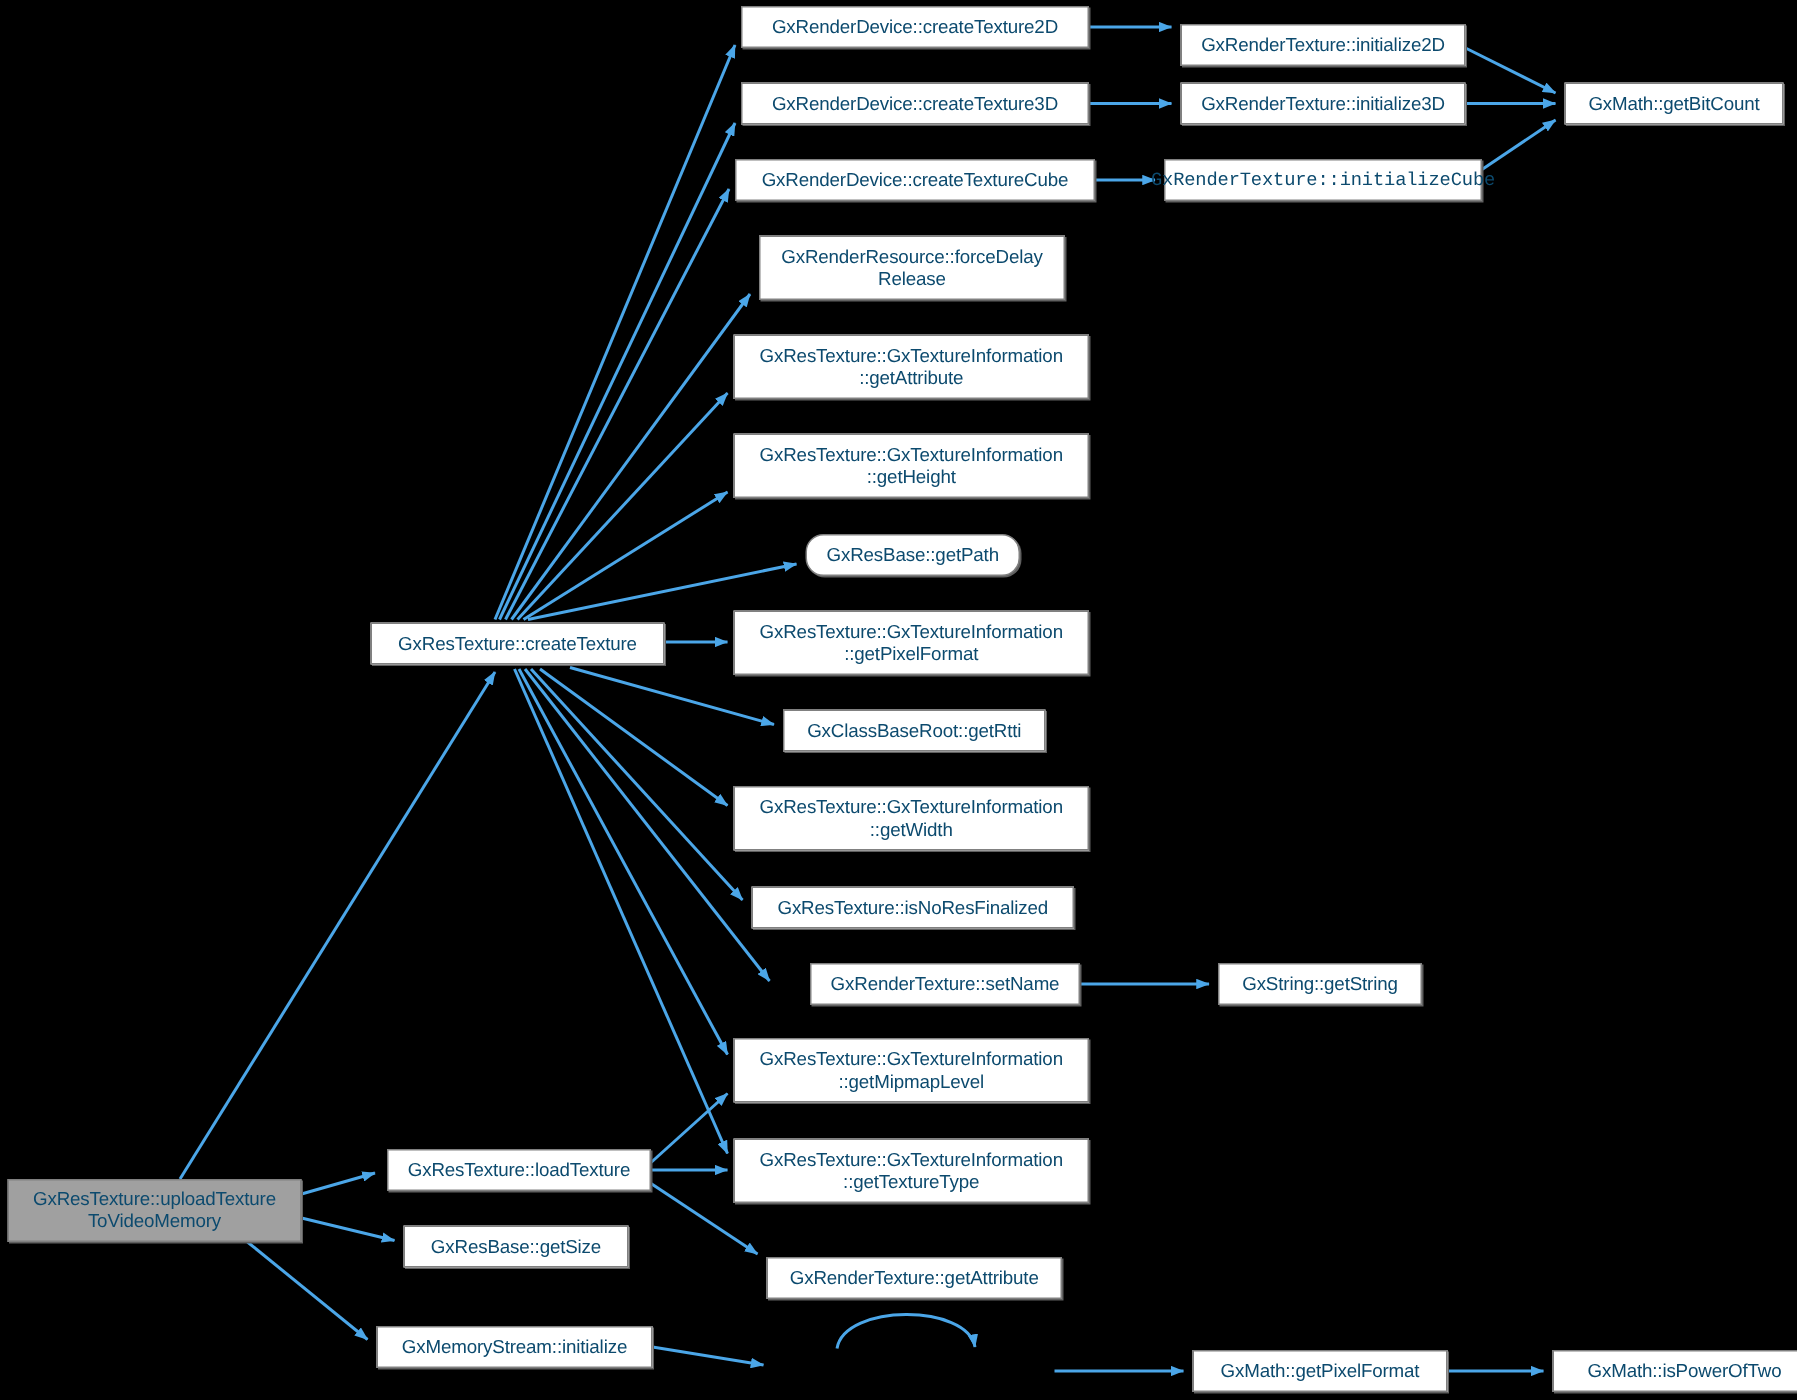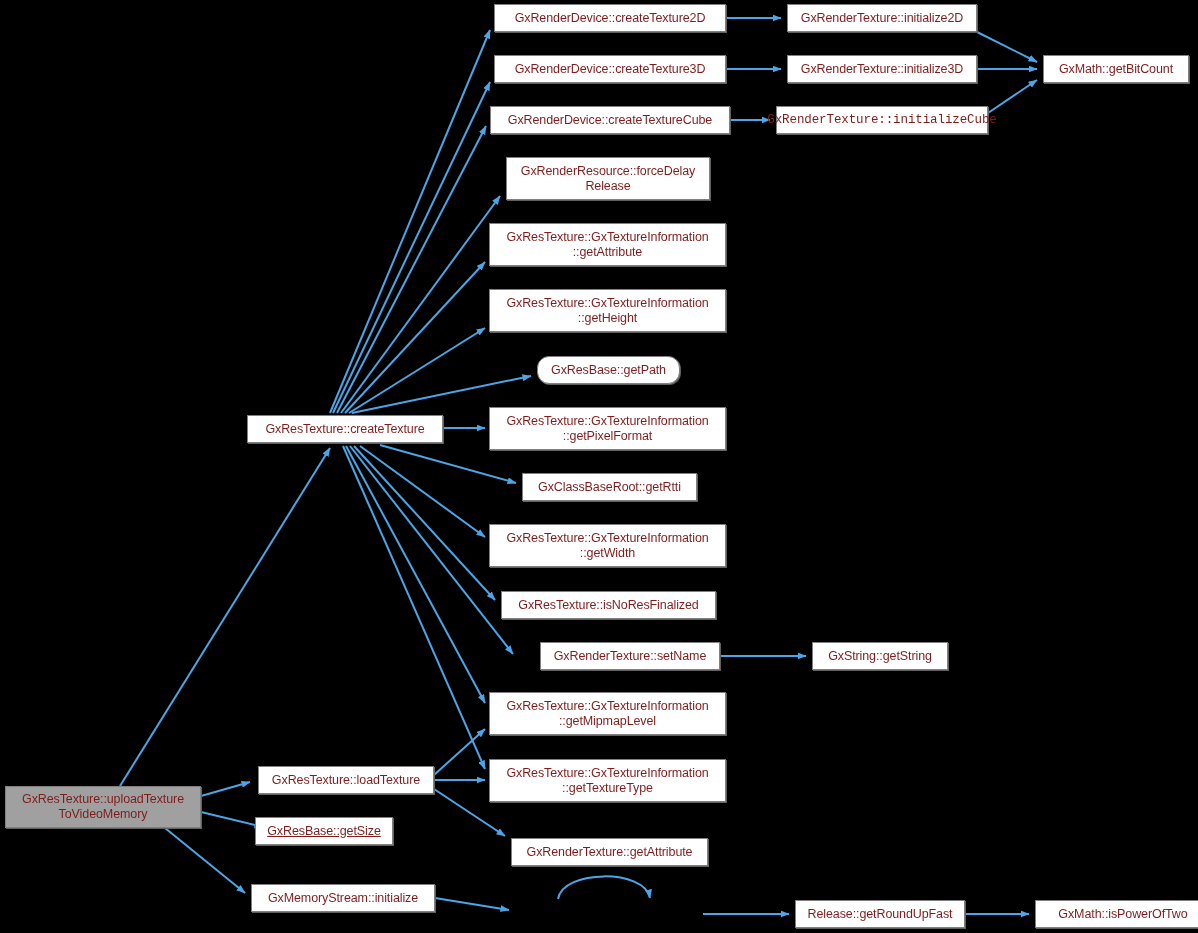--- a/index.html
+++ b/index.html
@@ -22,21 +22,21 @@
     width: 1198px;
     height: 933px;
     pointer-events: none;
   }
   .node {
     position: absolute;
     box-sizing: border-box;
     background: #ffffff;
     border: 1px solid #808080;
     box-shadow: 1px 1px 0 0 #606060;
-    color: #7f1d1d;
+    color: #0c4a6e;
     font-size: 12.5px;
     line-height: 15px;
     display: flex;
     align-items: center;
     justify-content: center;
     text-align: center;
     white-space: pre-line;
     letter-spacing: -0.1px;
     z-index: 5;
   }
@@ -87,21 +87,21 @@
         <path d="M 703 914 L 789 914" stroke="#4ba6e8" stroke-width="2" fill="none" marker-end="url(#arrowhead)"></path>
         <path d="M 965 914 L 1029 914" stroke="#4ba6e8" stroke-width="2" fill="none" marker-end="url(#arrowhead)"></path>
         <path d="M 558 899 C 563 869 645 869 650 898" stroke="#4ba6e8" stroke-width="2" fill="none" marker-end="url(#arrowhead)"></path>
       </g>
   </svg>
   <div id="node-layer">
       <div class="node highlight" style="left: 5px; top: 786px; width: 196px; height: 42px;">GxResTexture::uploadTexture
 ToVideoMemory</div>
       <div class="node" style="left: 247px; top: 415px; width: 196px; height: 28px;">GxResTexture::createTexture</div>
       <div class="node" style="left: 258px; top: 766px; width: 176px; height: 28px;">GxResTexture::loadTexture</div>
-      <div class="node" style="left: 255px; top: 817px; width: 138px; height: 28px; text-decoration: underline;">GxResBase::getSize</div>
+      <div class="node" style="left: 269px; top: 817px; width: 150px; height: 28px;">GxResBase::getSize</div>
       <div class="node" style="left: 251px; top: 884px; width: 184px; height: 28px;">GxMemoryStream::initialize</div>
       <div class="node" style="left: 494px; top: 4px; width: 232px; height: 28px;">GxRenderDevice::createTexture2D</div>
       <div class="node" style="left: 494px; top: 55px; width: 232px; height: 28px;">GxRenderDevice::createTexture3D</div>
       <div class="node" style="left: 490px; top: 106px; width: 240px; height: 28px;">GxRenderDevice::createTextureCube</div>
       <div class="node" style="left: 506px; top: 157px; width: 204px; height: 43px;">GxRenderResource::forceDelay
 Release</div>
       <div class="node" style="left: 489px; top: 223px; width: 237px; height: 43px;">GxResTexture::GxTextureInformation
 ::getAttribute</div>
       <div class="node" style="left: 489px; top: 289px; width: 237px; height: 43px;">GxResTexture::GxTextureInformation
 ::getHeight</div>
@@ -112,21 +112,21 @@
       <div class="node" style="left: 489px; top: 524px; width: 237px; height: 43px;">GxResTexture::GxTextureInformation
 ::getWidth</div>
       <div class="node" style="left: 501px; top: 591px; width: 215px; height: 28px;">GxResTexture::isNoResFinalized</div>
       <div class="node" style="left: 519px; top: 642px; width: 180px; height: 28px; margin-left: 21px;">GxRenderTexture::setName</div>
       <div class="node" style="left: 489px; top: 692px; width: 237px; height: 43px;">GxResTexture::GxTextureInformation
 ::getMipmapLevel</div>
       <div class="node" style="left: 489px; top: 759px; width: 237px; height: 43px;">GxResTexture::GxTextureInformation
 ::getTextureType</div>
       <div class="node" style="left: 511px; top: 826px; width: 197px; height: 28px; margin-top: 12px;">GxRenderTexture::getAttribute</div>
       <div class="node" style="left: 515px; top: 940px; width: 188px; height: 24px;">GxMemoryStream::alignment</div>
-      <div class="node" style="left: 787px; top: 4px; width: 190px; height: 28px;">GxRenderTexture::initialize2D</div>
+      <div class="node" style="left: 787px; top: 16px; width: 190px; height: 28px;">GxRenderTexture::initialize2D</div>
       <div class="node" style="left: 787px; top: 55px; width: 190px; height: 28px;">GxRenderTexture::initialize3D</div>
       <div class="node" style="left: 776px; top: 106px; width: 212px; height: 28px; font-family: Liberation Mono, monospace;">GxRenderTexture::initializeCube</div>
       <div class="node" style="left: 812px; top: 642px; width: 136px; height: 28px;">GxString::getString</div>
-      <div class="node" style="left: 795px; top: 900px; width: 170px; height: 28px;">Release::getRoundUpFast</div>
+      <div class="node" style="left: 795px; top: 900px; width: 170px; height: 28px;">GxMath::getPixelFormat</div>
       <div class="node" style="left: 1043px; top: 55px; width: 146px; height: 28px;">GxMath::getBitCount</div>
       <div class="node" style="left: 1035px; top: 900px; width: 176px; height: 28px;">GxMath::isPowerOfTwo</div>
     </div>
 </div>
 
 </body></html>

